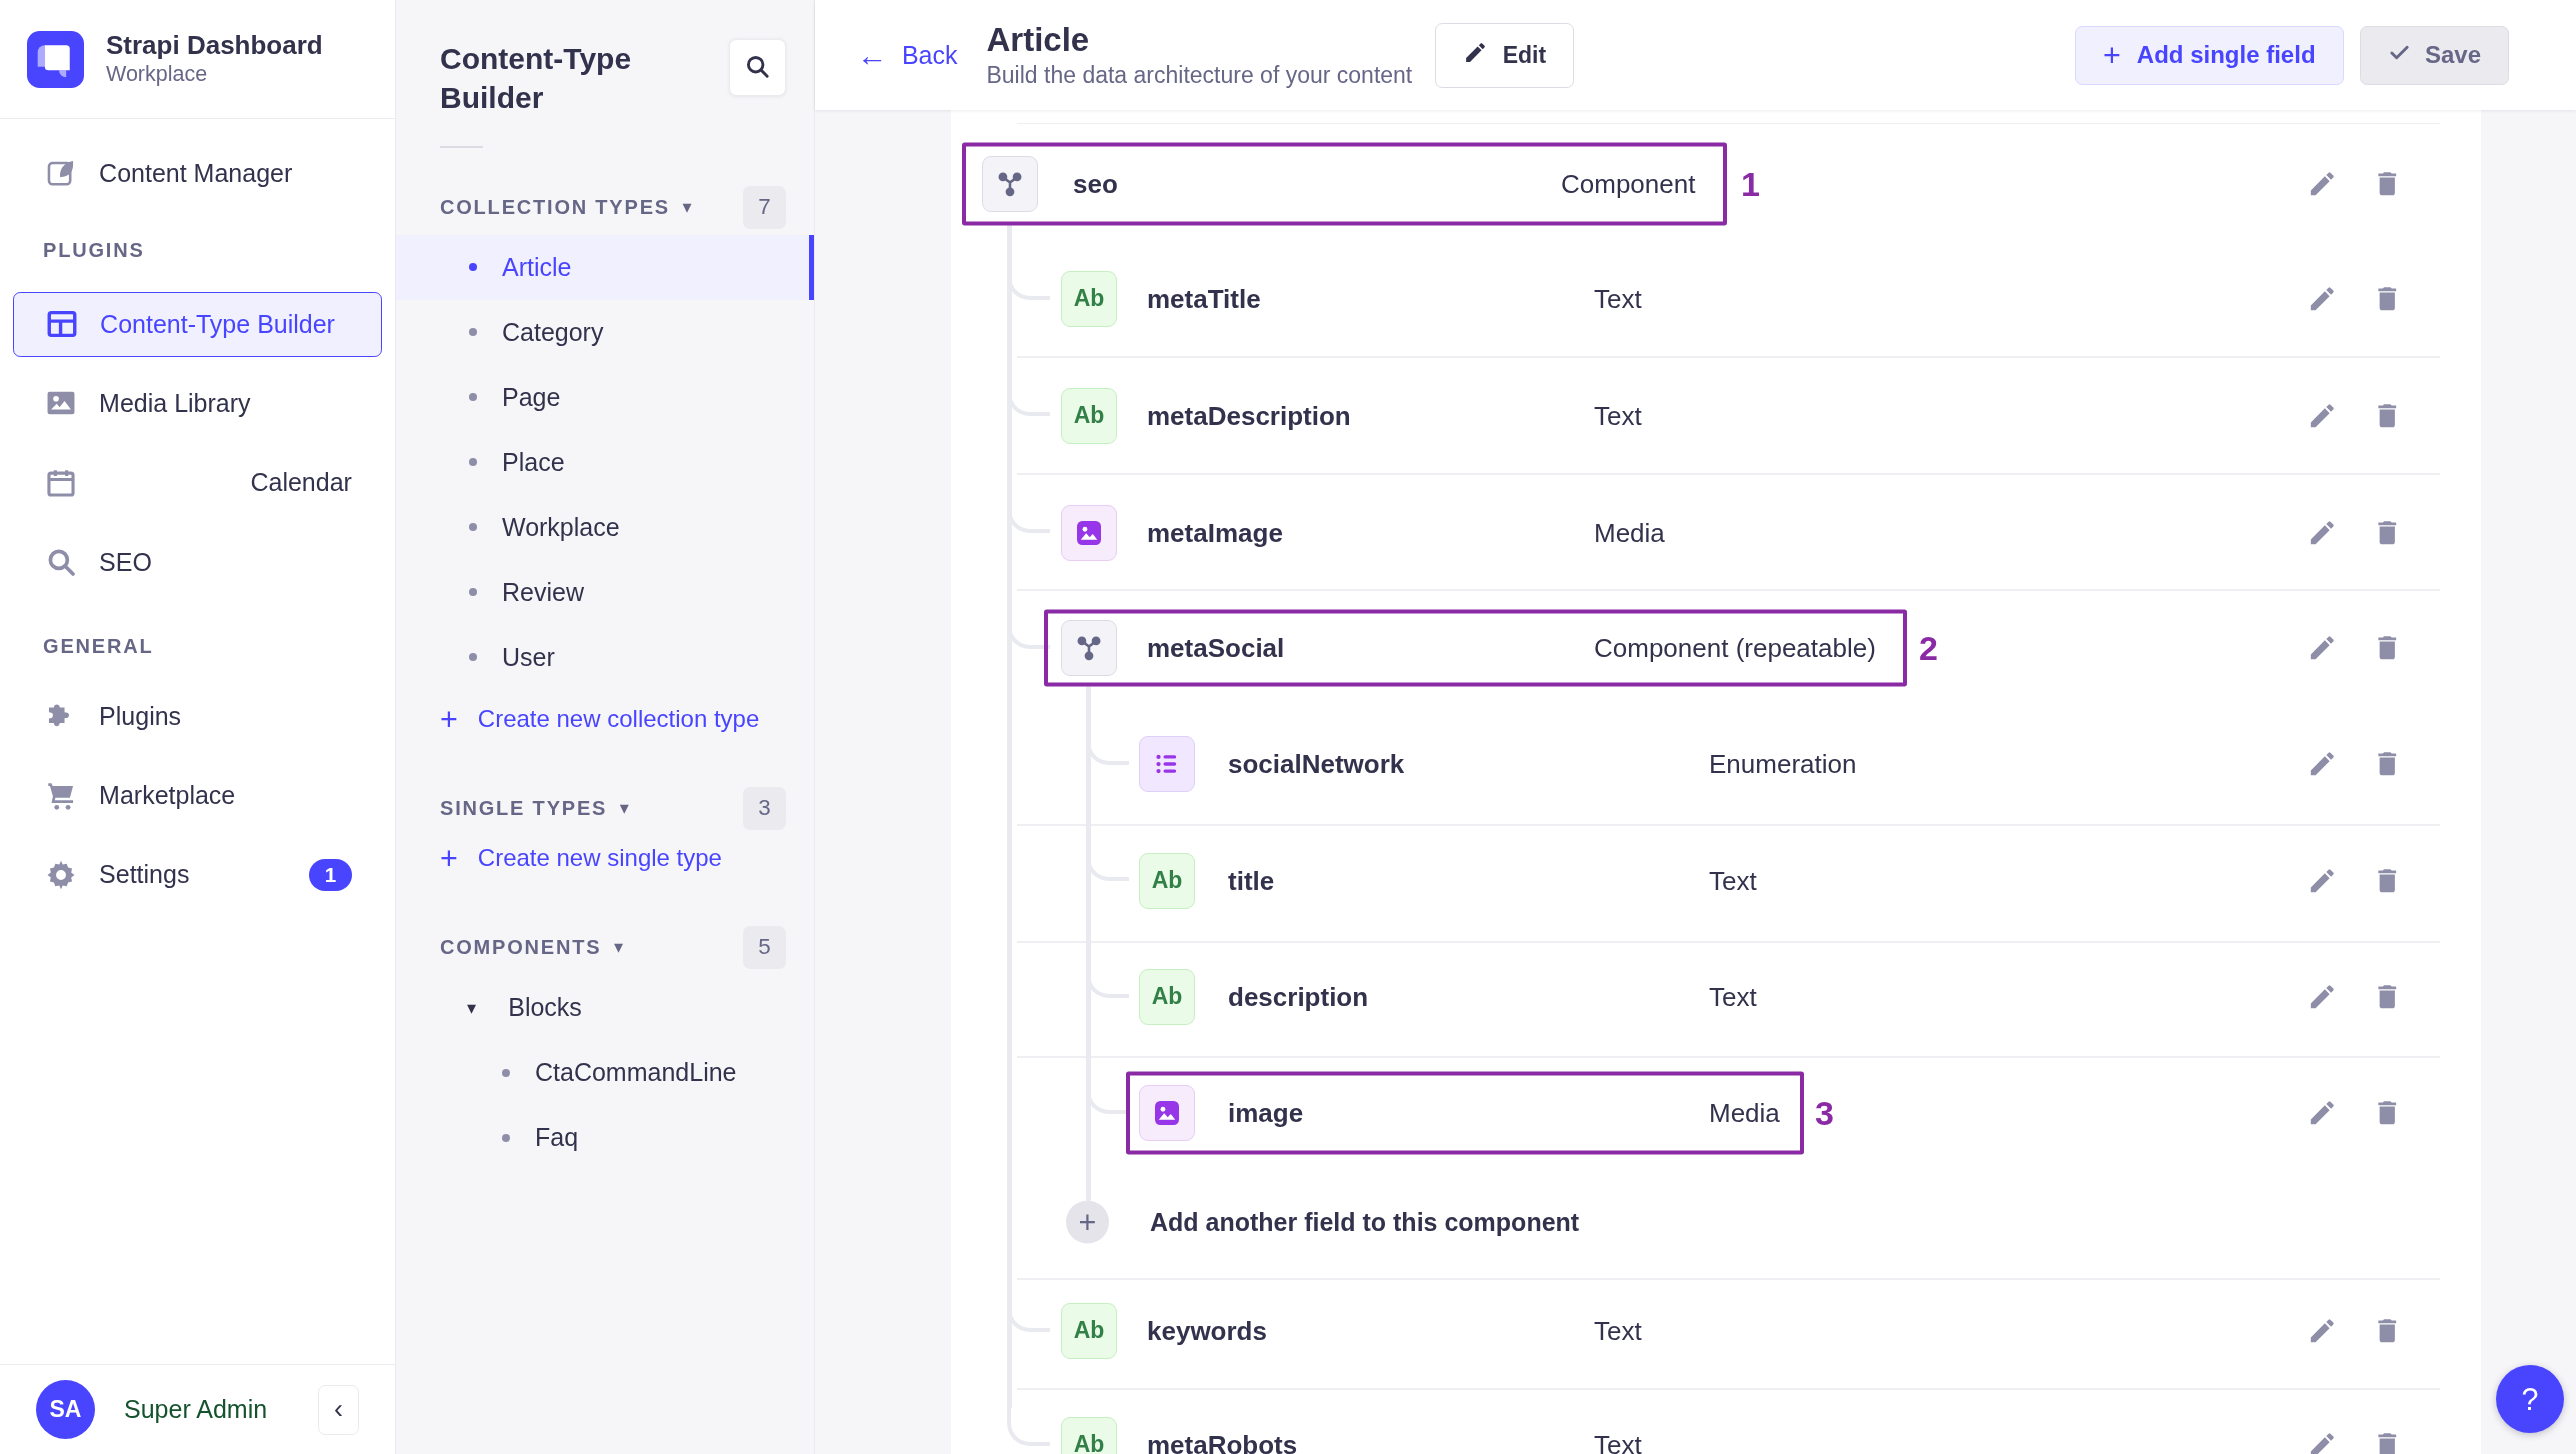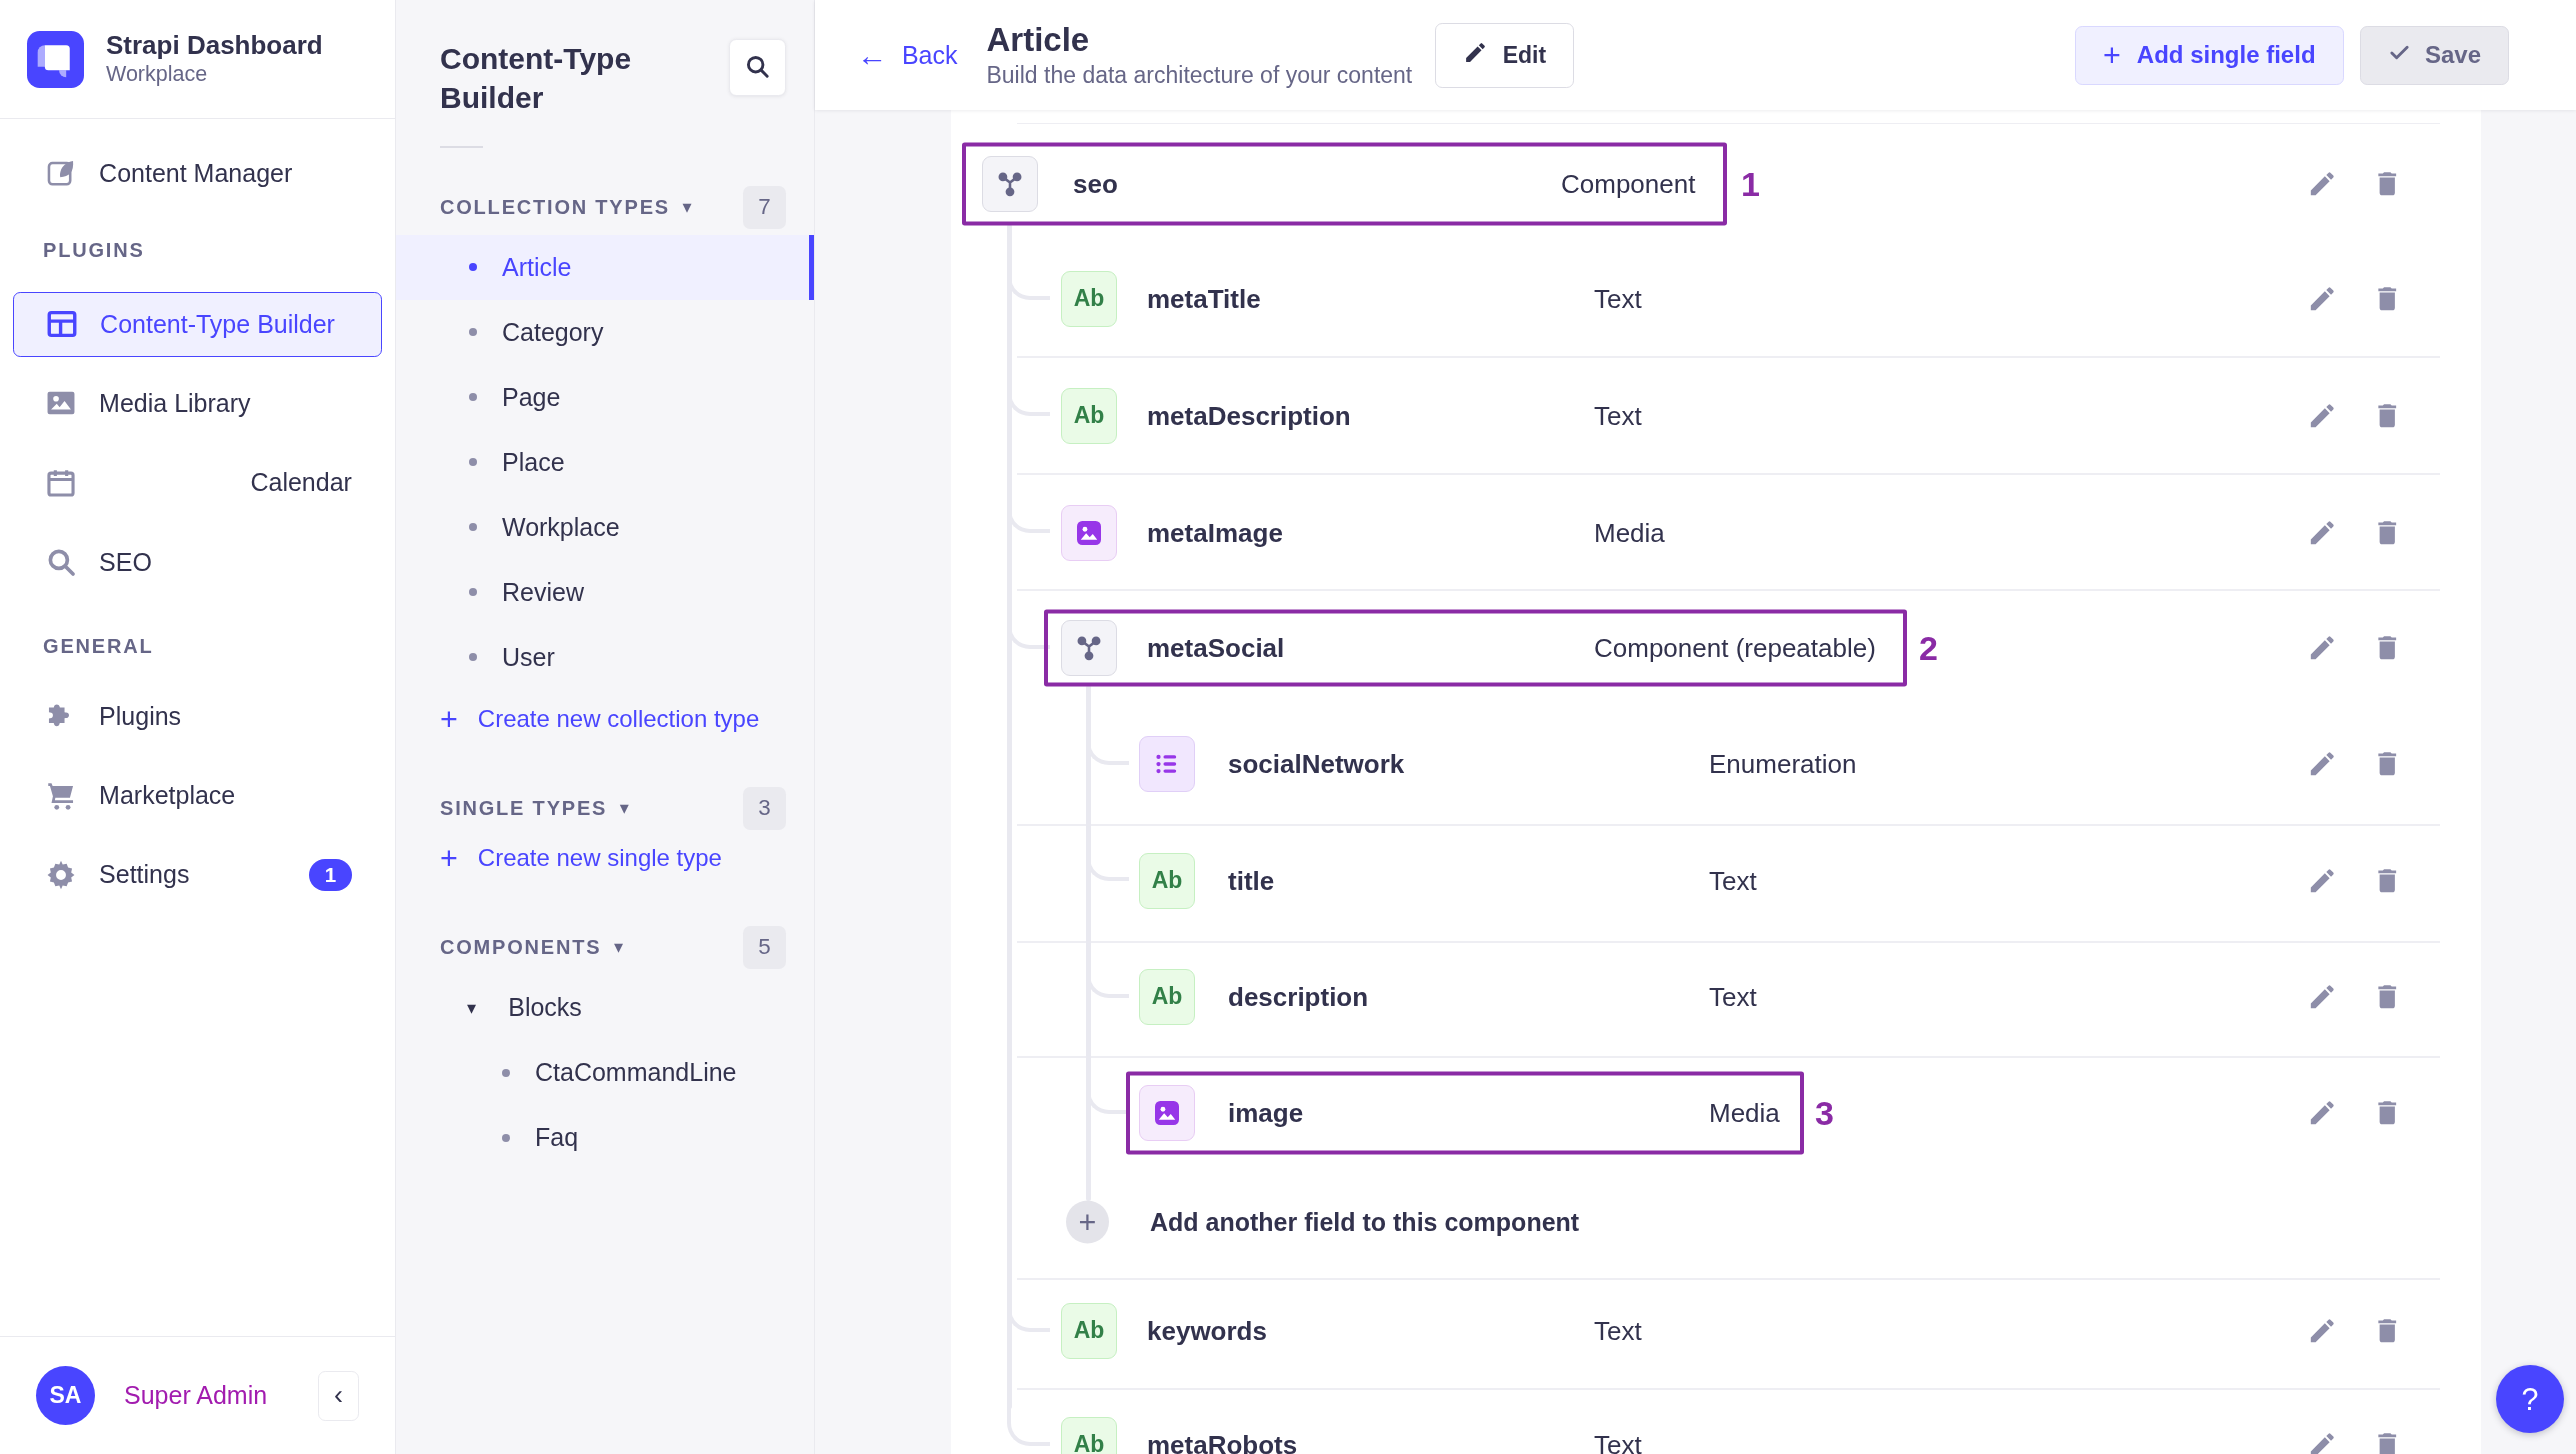--- a/index.html
+++ b/index.html
@@ -19,25 +19,25 @@
   .nav-pad { padding:0 12.6px; }
   .nav-item { display:flex; align-items:center; gap:20px; height:65px; padding:0 30.5px;
               border-radius:7.2px; font-size:25px; color:#32324D; cursor:pointer; }
   .nav-item .nicon { width:36px; height:36px; display:flex; align-items:center; justify-content:center; }
   .nav-item .nicon svg { width:34px; height:34px; }
   .nav-item.active { background:#F0F0FF; border:1.8px solid #4945FF; color:#4945FF; font-weight:500; }
   .nav-section-label { font-size:20px; font-weight:700; letter-spacing:1.8px; color:#666687;
                        padding:0 30.5px; height:25px; display:flex; align-items:center; }
   .nav-badge { margin-left:auto; background:#4945FF; color:#fff; font-size:20.6px; font-weight:700;
                min-width:43px; height:32px; border-radius:16px; display:flex; align-items:center; justify-content:center; }
-  #sidebar-footer { position:absolute; left:0; right:0; bottom:0; height:118px; border-top:0.9px solid #EAEAEF;
+  #sidebar-footer { position:absolute; left:0; right:0; bottom:0; height:90px; border-top:0.9px solid #EAEAEF;
                     display:flex; align-items:center; padding:0 36px; gap:29px; }
   .avatar { width:59px; height:59px; border-radius:50%; background:#4945FF; color:#fff;
             font-size:23px; font-weight:700; display:flex; align-items:center; justify-content:center; }
-  .user-name { font-size:25px; color:#a21caf; }
+  .user-name { font-size:25px; color:#14532d; }
   .collapse-btn { margin-left:auto; width:41px; height:50px; border:0.9px solid #EAEAEF; border-radius:7.2px;
                   background:#fff; display:flex; align-items:center; justify-content:center;
                   font-size:27px; color:#32324D; cursor:pointer; }
 
   
   #subnav { width:419px; height:100%; background:#F6F6F9; border-right:0.9px solid #EAEAEF;
             position:relative; flex:0 0 419px; padding-top:39px; }
   .subnav-head { display:flex; align-items:flex-start; padding:0 28px 0 44px; }
   .subnav-title { font-size:30px; line-height:39px; font-weight:700; color:#32324D; width:278px; }
   .search-btn { margin-left:auto; width:57px; height:57px; background:#fff; border:0.9px solid #EAEAEF;

